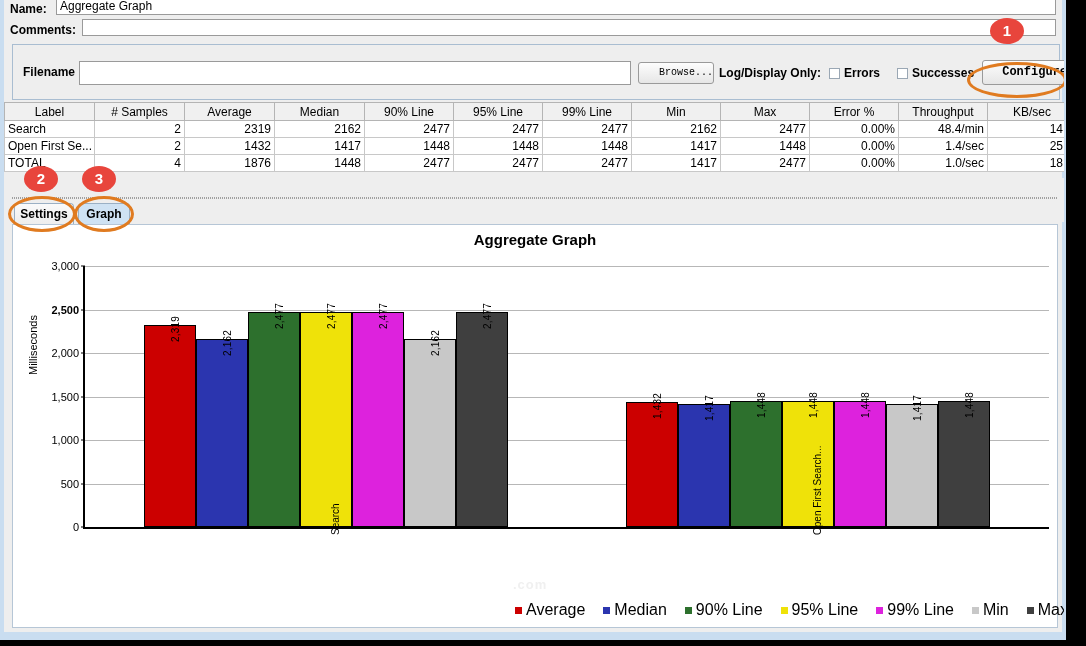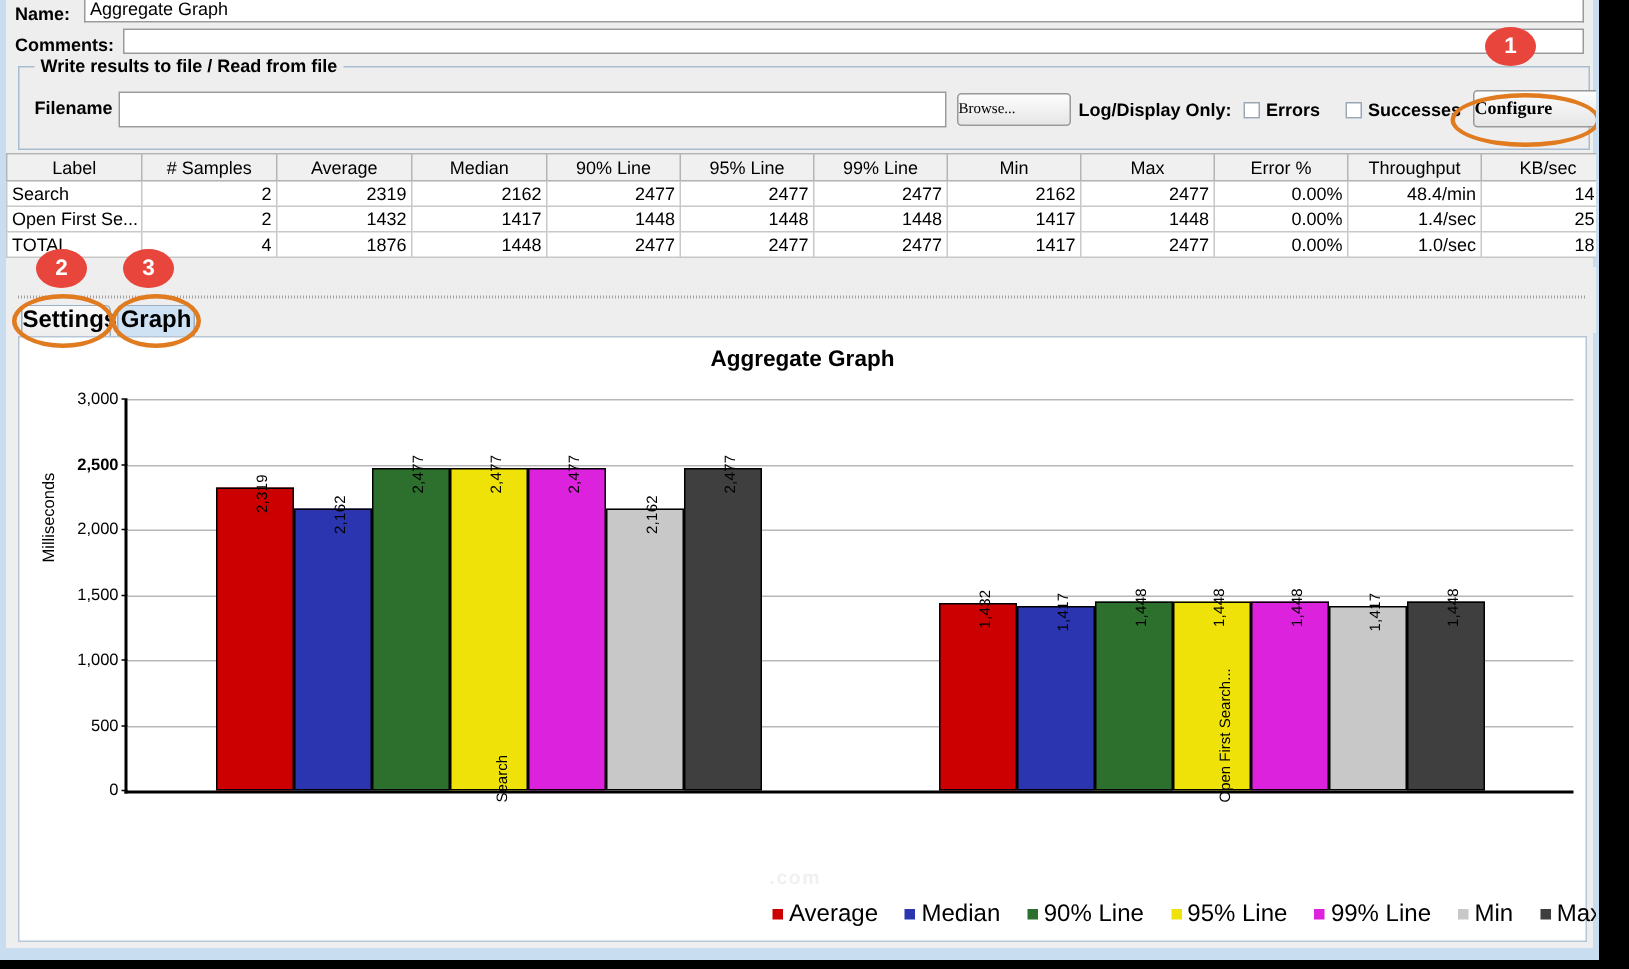--- a/index.html
+++ b/index.html
@@ -31,21 +31,21 @@
   
   .groupbox{position:absolute;left:8px;top:44px;width:1046px;height:54px;
      border:1px solid #a9bdd1;background:#eeeeee;}
   .group-title{position:absolute;left:10px;top:-8px;background:#eeeeee;padding:0 4px;
      font-size:12px;font-weight:bold;color:#000;white-space:nowrap;}
   .file-row{position:absolute;left:0;top:16px;width:100%;height:26px;}
   .file-label{position:absolute;left:10px;top:4px;font-size:12px;font-weight:bold;}
   .file-input{position:absolute;left:66px;top:0px;width:552px;height:24px;background:#fff;
      border:1px solid #9a9a9a;box-sizing:border-box;}
   .btn{background:linear-gradient(#fdfdfd,#e6e6e6);border:1px solid #9a9a9a;border-radius:3px;
-     font-family:Liberation Serif, serif;color:#000;text-align:left;box-sizing:border-box;}
+     font-family:Liberation Mono, monospace;color:#000;text-align:right;box-sizing:border-box;}
   .browse-btn{position:absolute;left:625px;top:1px;width:76px;height:22px;font-size:10px;line-height:20px;}
   .logdisplay{position:absolute;left:706px;top:5px;font-size:12px;font-weight:bold;white-space:nowrap;}
   .cb{position:absolute;width:11px;height:11px;background:#fff;border:1px solid #9aa7b4;box-sizing:border-box;}
   .cb-errors{left:816px;top:7px;}
   .cb-errors-lbl{position:absolute;left:831px;top:5px;font-size:12px;font-weight:bold;}
   .cb-succ{left:884px;top:7px;}
   .cb-succ-lbl{position:absolute;left:899px;top:5px;font-size:12px;font-weight:bold;}
   .configure-btn{position:absolute;left:969px;top:-1px;width:86px;height:25px;font-size:12px;
      font-weight:bold;line-height:23px;}
 
@@ -57,21 +57,21 @@
   .tbl td{border:1px solid #c8c8c8;height:16px;padding:0 3px;font-size:12px;color:#000;
           background:#fff;white-space:nowrap;overflow:hidden;}
   .tbl td.num{text-align:right;}
   .tbl td.txt{text-align:left;}
 
   
   .tabstrip-bg{position:absolute;left:4px;top:178px;width:1058px;height:44px;background:#eeeeee;}
   .dotted{position:absolute;left:8px;top:197px;width:1046px;height:2px;
       background-image:repeating-linear-gradient(to right,#a0a0a0 0,#a0a0a0 1px,transparent 1px,transparent 2px);}
   .tab{position:absolute;top:203px;height:36px;border:1px solid #9bb0c4;border-bottom:none;
-      border-radius:4px 4px 0 0;font-size:16px;font-weight:bold;line-height:20px;text-align:center;
+      border-radius:4px 4px 0 0;font-size:12px;font-weight:bold;line-height:20px;text-align:center;
       box-sizing:border-box;}
   .tab-settings{left:10px;width:60px;background:linear-gradient(#fafafa,#e4e4e4);}
   .tab-graph{left:74px;width:52px;background:#cfe2f3;}
 
   
   .chart-panel{position:absolute;left:8px;top:224px;width:1046px;height:404px;background:#ffffff;
       border:1px solid #b6c6d6;box-sizing:border-box;}
   .chart-title{position:absolute;left:0;top:6px;width:100%;text-align:center;font-size:15px;
       font-weight:bold;color:#000;}
   .ylabel{position:absolute;left:14px;top:150px;font-size:11px;color:#000;
@@ -119,21 +119,20 @@
      <div class="lbl name-label">Name:</div>
      <div class="name-input">Aggregate Graph</div>
    </div>
 
    <div class="comments-row">
      <div class="lbl comments-label">Comments:</div>
      <div class="comments-input"></div>
    </div>
 
    <div class="groupbox">
-     <div class="group-title">Write results to file / Read from file</div>
      <div class="file-row">
        <div class="file-label">Filename</div>
        <div class="file-input"></div>
        <div class="btn browse-btn">Browse...</div>
        <div class="logdisplay">Log/Display Only:</div>
        <div class="cb cb-errors"></div>
        <div class="cb-errors-lbl">Errors</div>
        <div class="cb cb-succ"></div>
        <div class="cb-succ-lbl">Successes</div>
        <div class="btn configure-btn">Configure</div>

